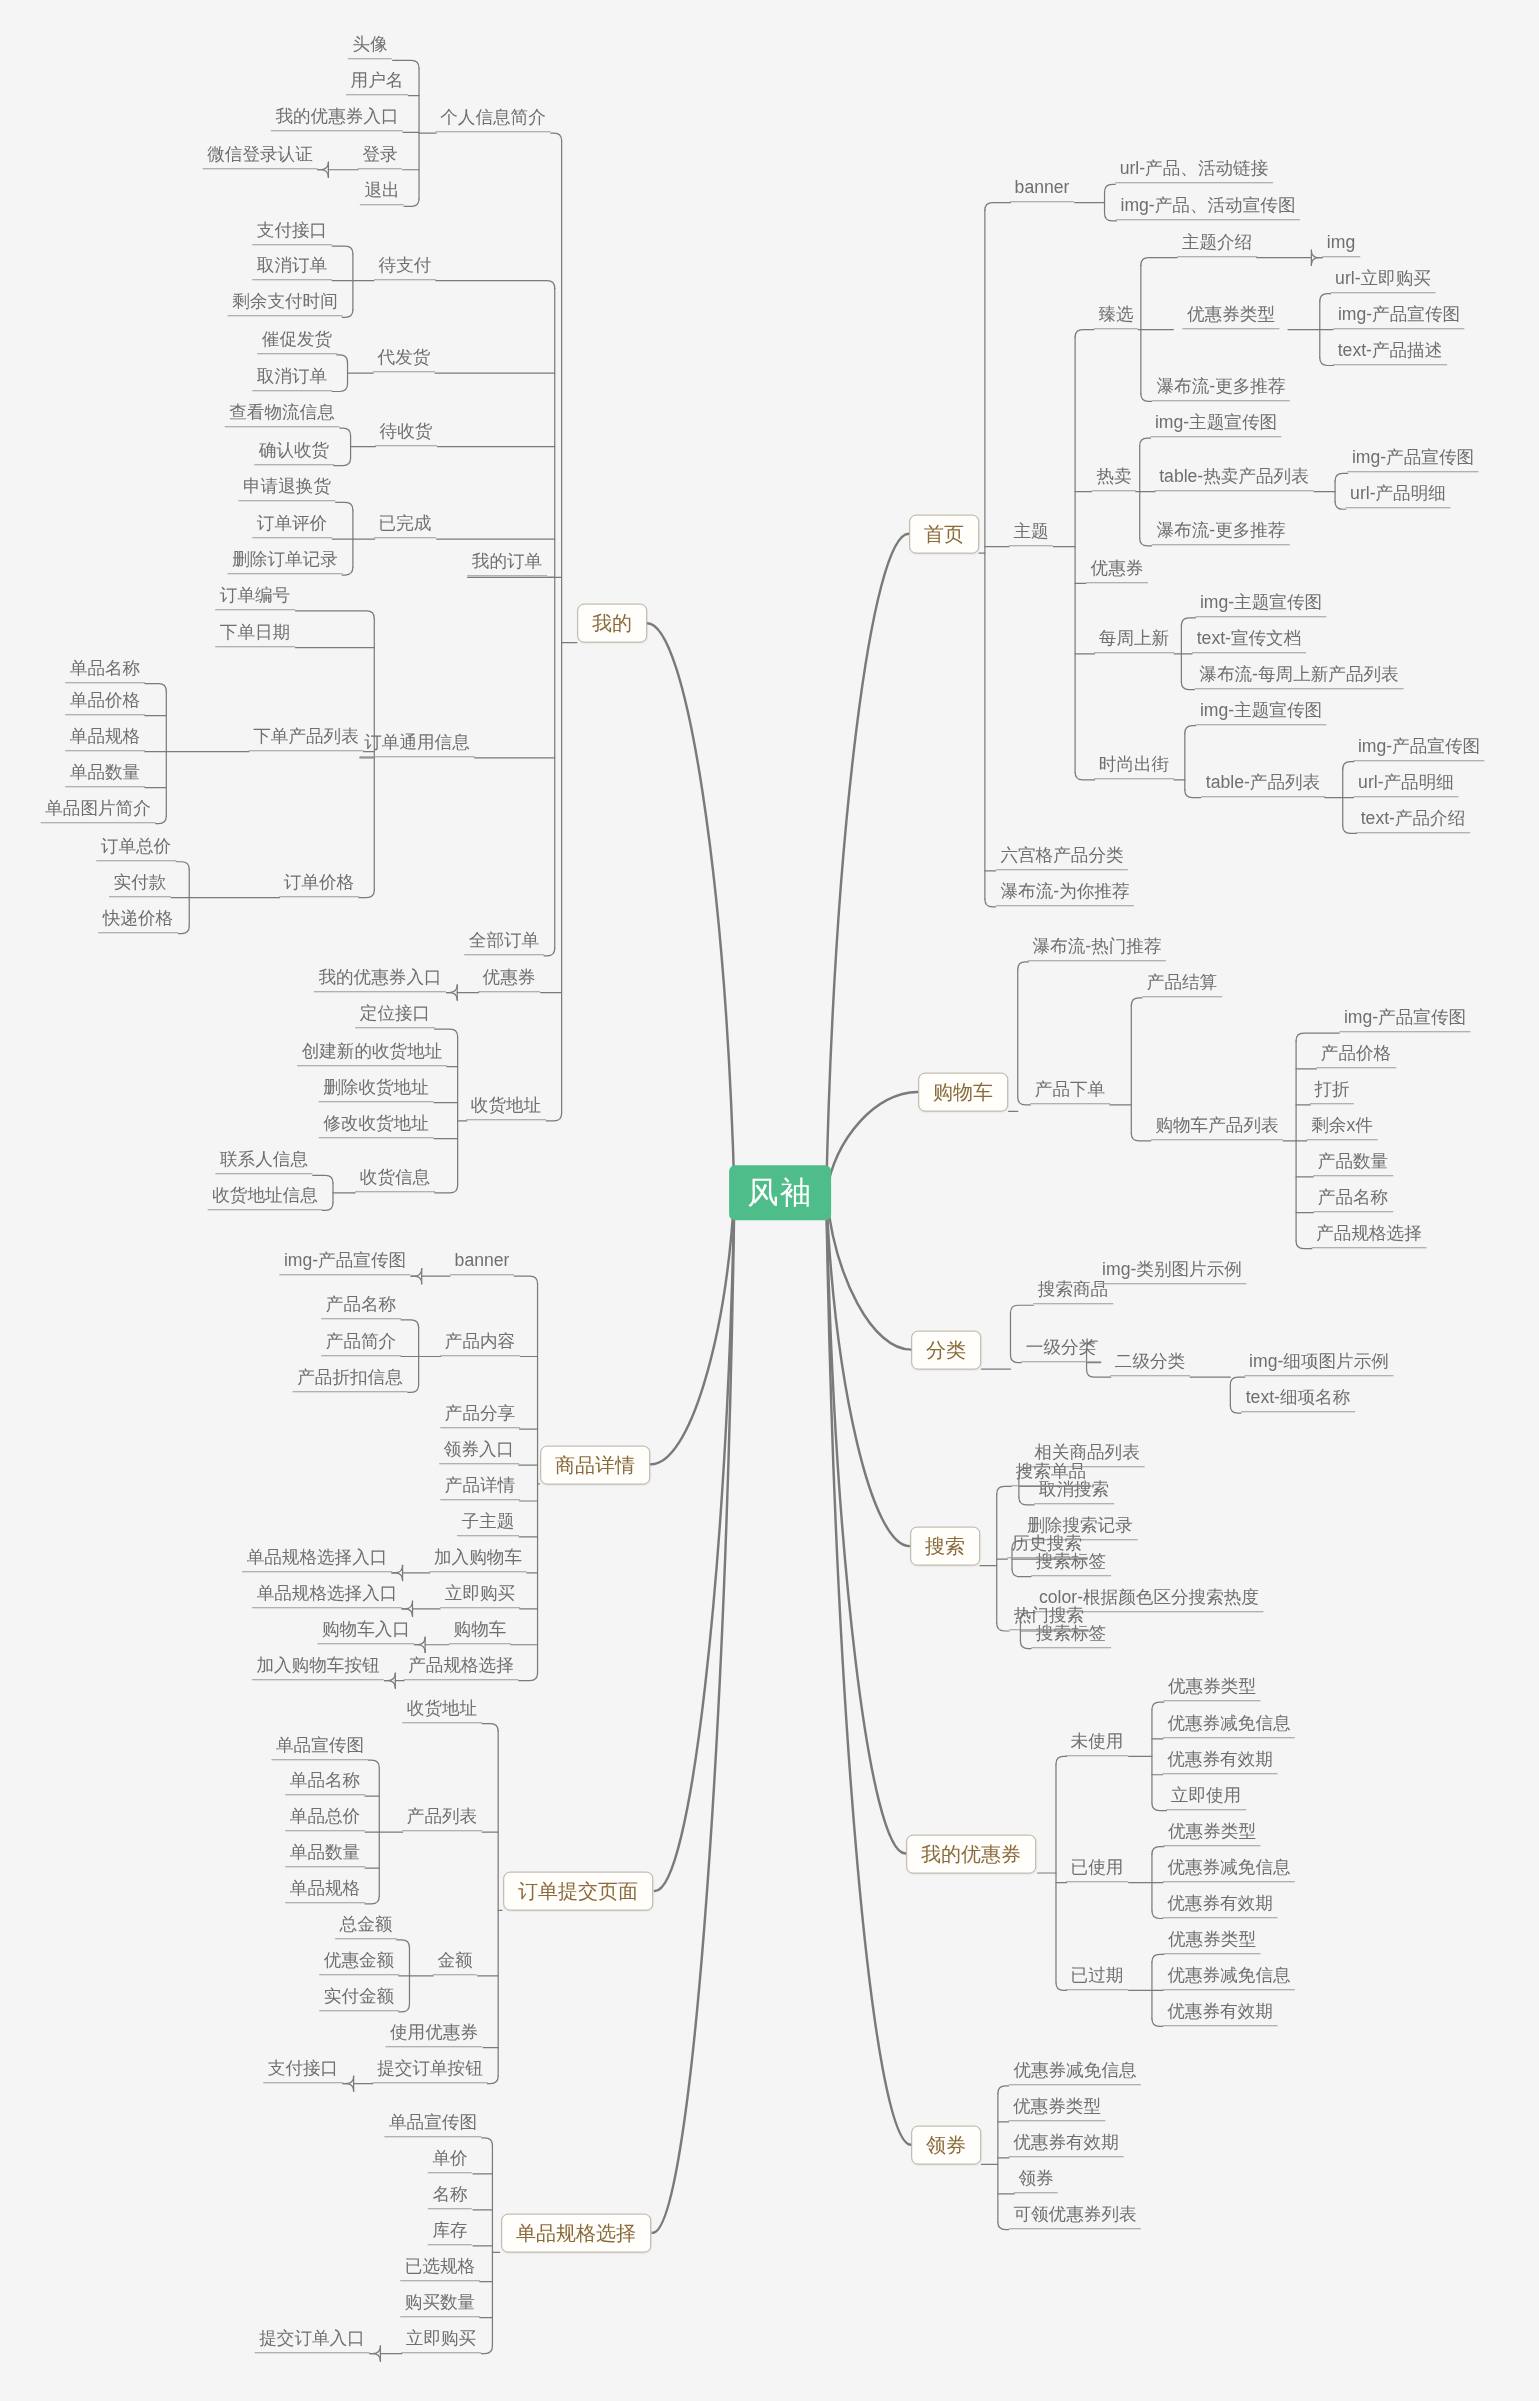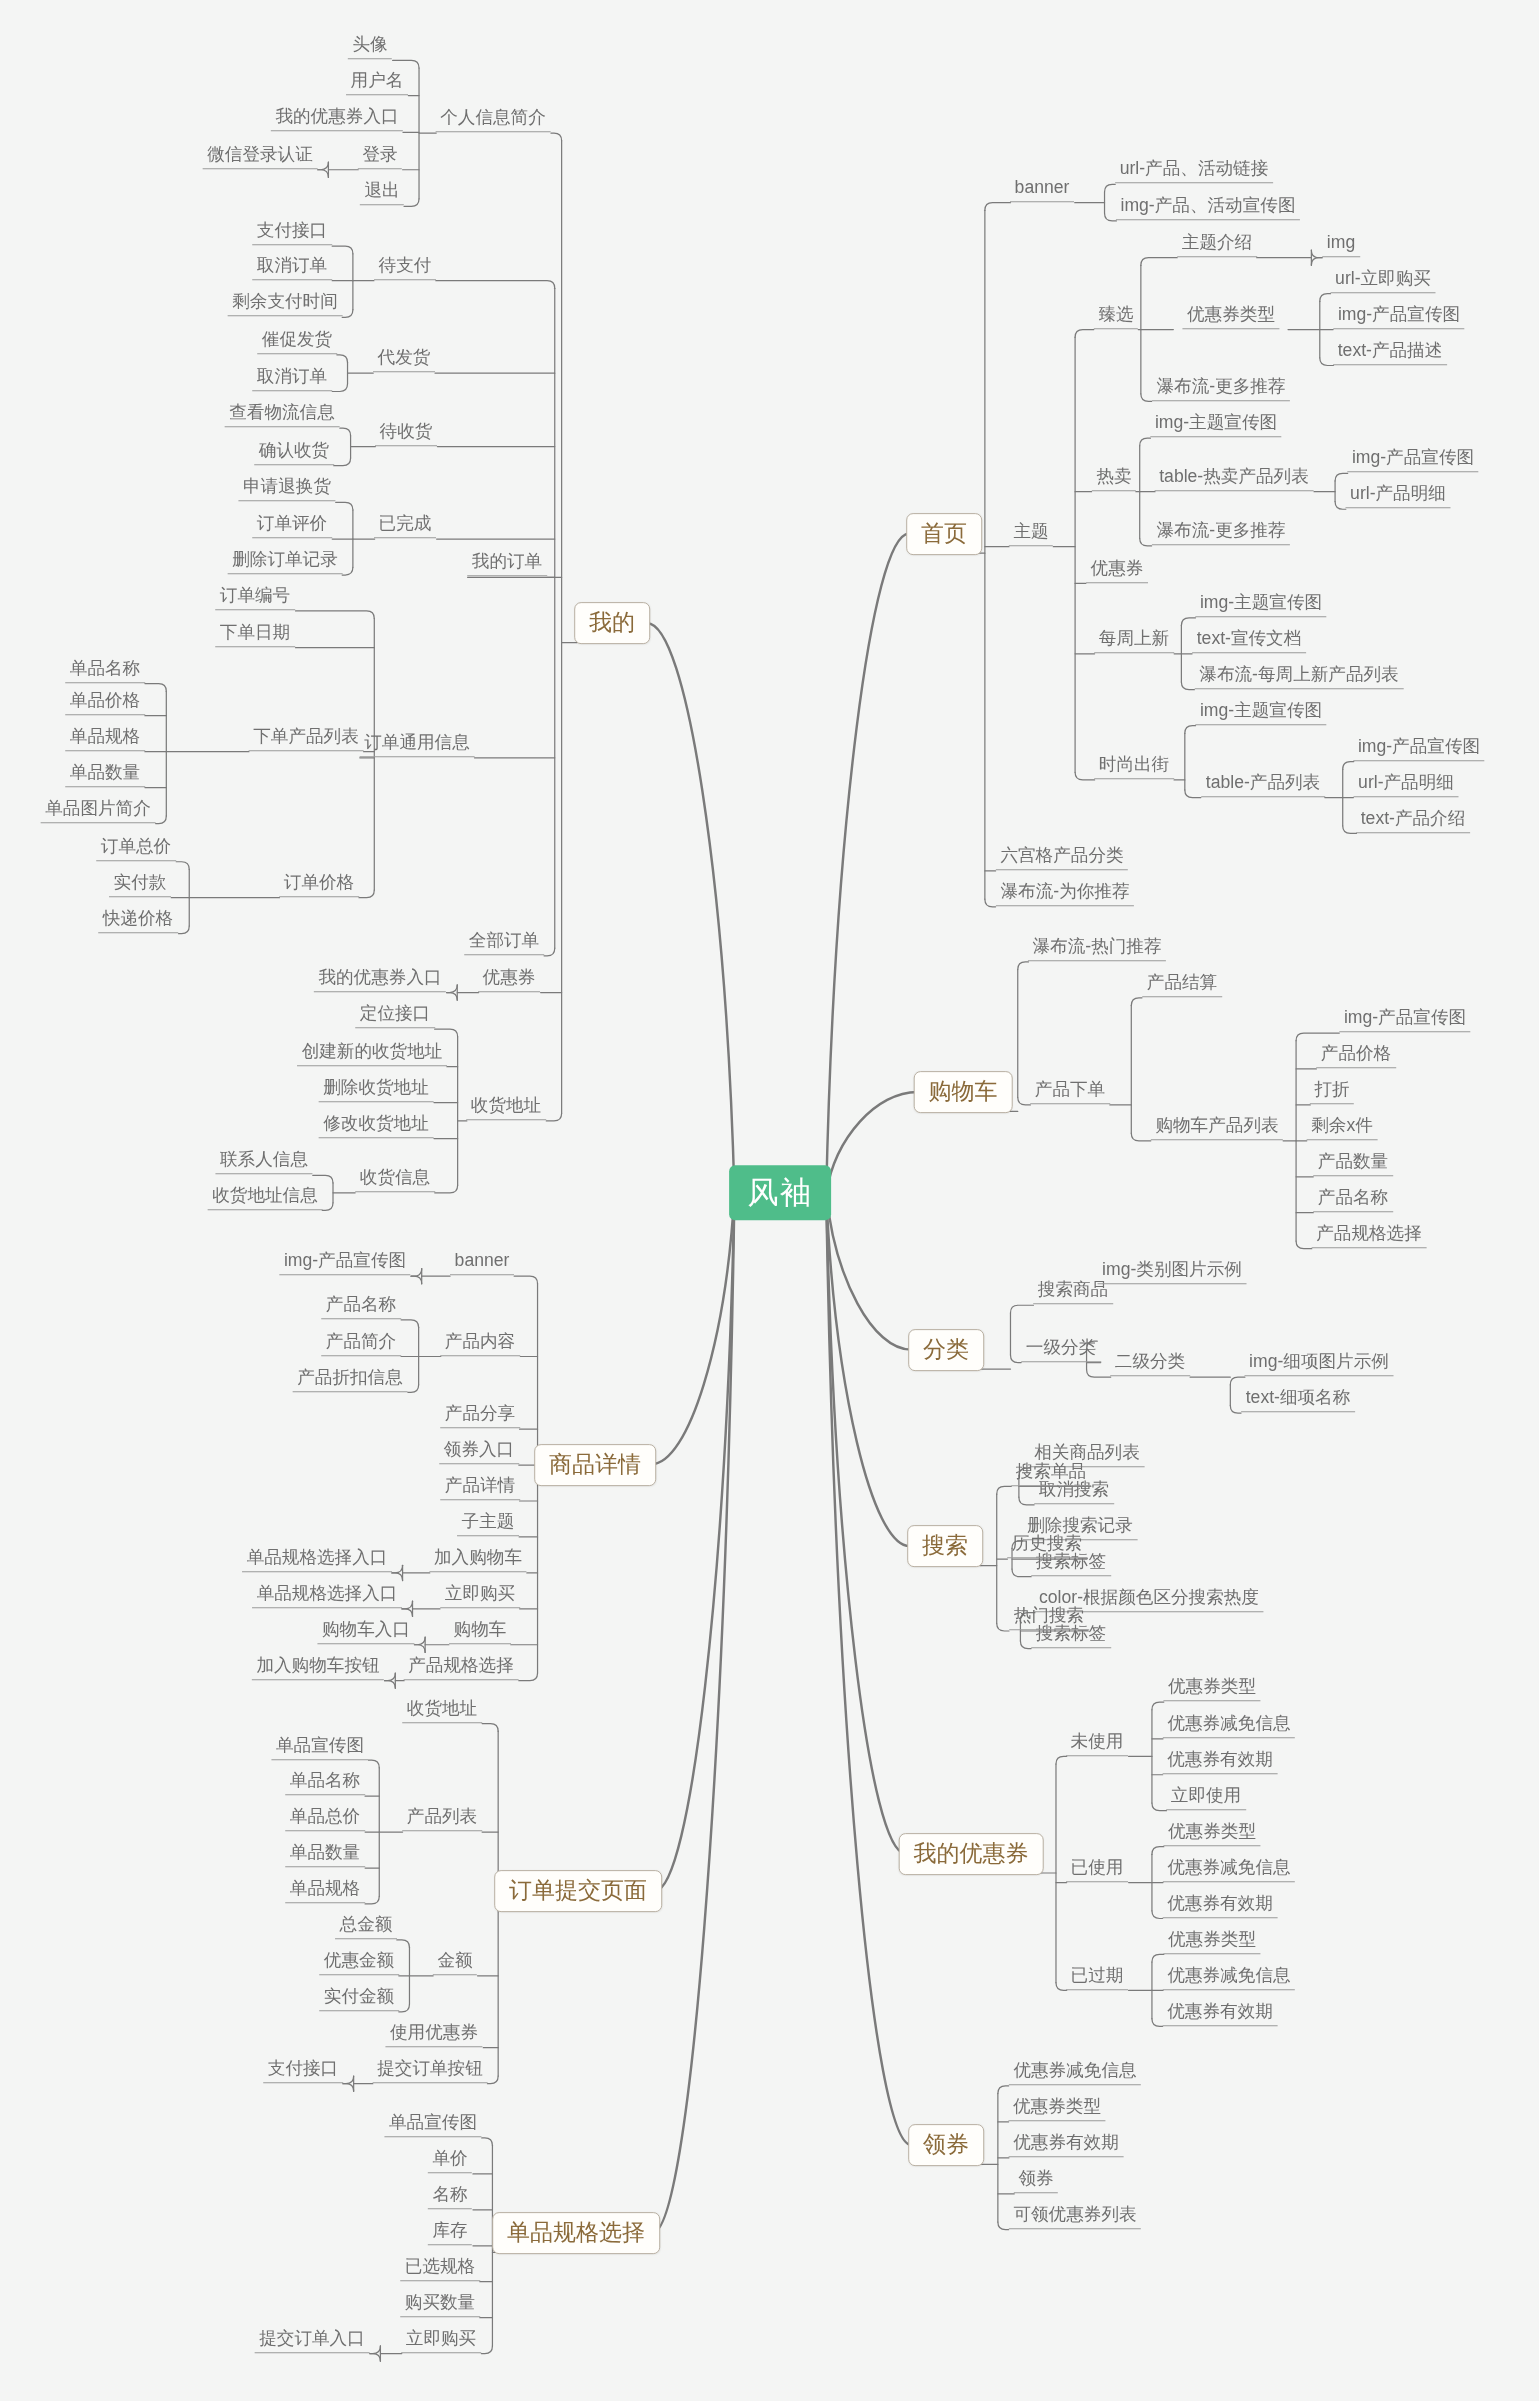--- a/index.html
+++ b/index.html
@@ -9,21 +9,21 @@
 
   .node{position:absolute;white-space:nowrap;color:#6f6f6f;font-size:17.6px;line-height:1;
         transform:translate(-50%,-50%);padding:1.5px 4.6px 5.4px 4.6px;}
   .node.leaf{border-bottom:1.5px solid #9a9a9a;}
 
   .root{position:absolute;transform:translate(-50%,-50%);
         background:#4fbd8a;color:#ffffff;font-size:31px;line-height:1;
         padding:12.2px 18.4px;border-radius:6.1px;white-space:nowrap;letter-spacing:1.5px;}
 
   .main{position:absolute;transform:translate(-50%,-50%);
-        background:#fffefb;color:#8a6a3a;font-size:23px;line-height:1;
+        background:#fffefb;color:#8a6a3a;font-size:20px;line-height:1;
         padding:8.4px 13.8px;border-radius:6.9px;white-space:nowrap;
         border:1.2px solid #b9b0a2;box-shadow:0 0.8px 1.5px rgba(0,0,0,.05);}
 </style>
 </head>
 <body>
 
 <div id="stage">
   <svg id="wires" viewBox="0 0 2013 3140" width="1540" height="2401">
       <path d="M 547.5 89 Q 547.5 79 537.5 79 L 513 79" fill="none" stroke="#7a7a7a" stroke-width="1.6" stroke-linecap="round"></path>
       <path d="M 547.5 260 Q 547.5 270 537.5 270 L 528 270" fill="none" stroke="#7a7a7a" stroke-width="1.6" stroke-linecap="round"></path>

